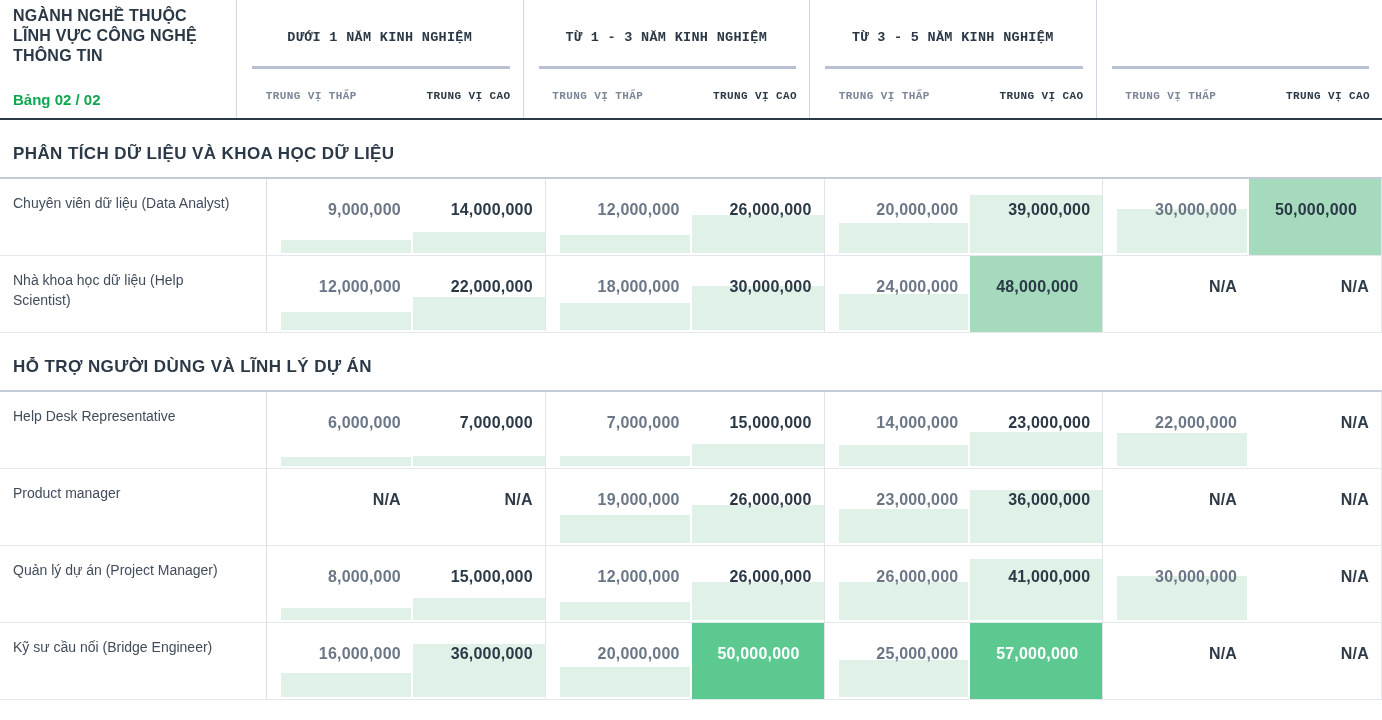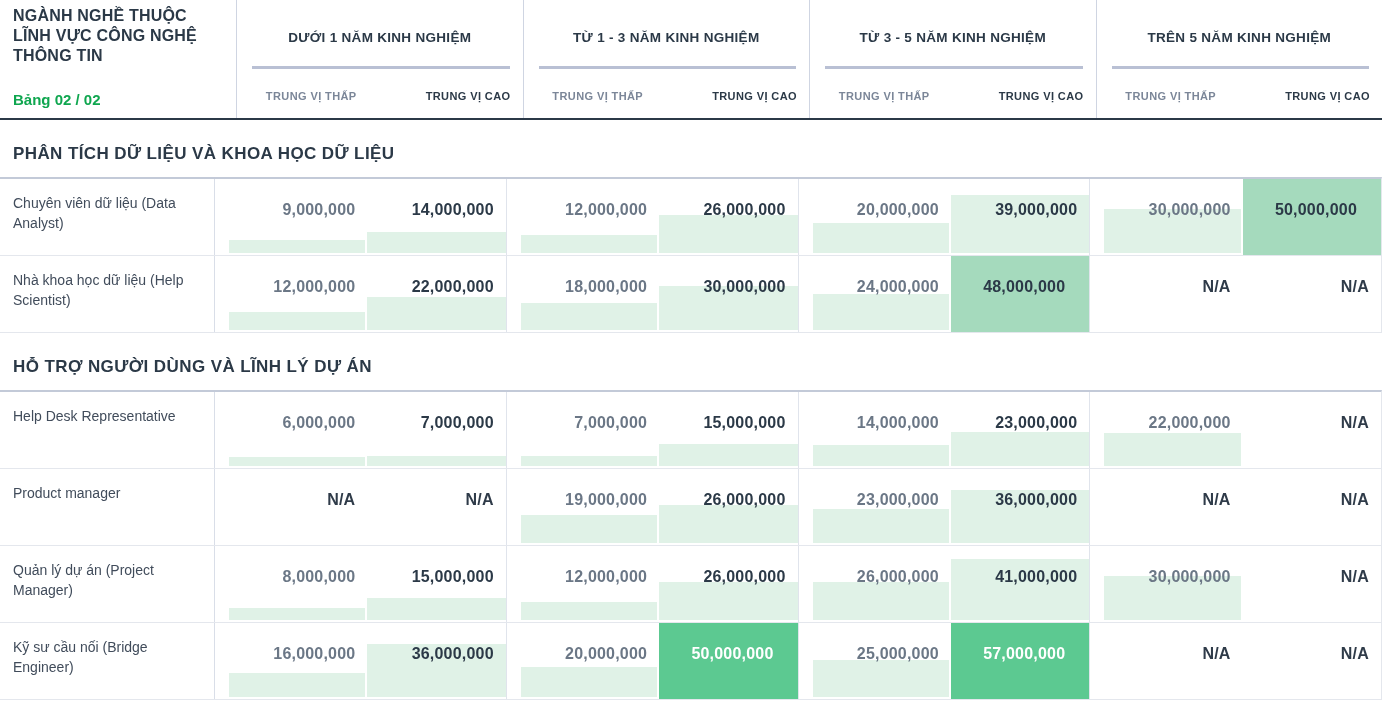--- a/index.html
+++ b/index.html
@@ -14,21 +14,21 @@
   
   .hdr { position:relative; display:flex; height:120px; border-bottom:2px solid #2b3947; }
   .hdr-label { position:relative; width:237px; border-right:1px solid #cfd5e2; }
   .title {
     width:205px; margin:6px 0 0 13px;
     font-size:16px; font-weight:800; line-height:1.25; letter-spacing:.2px;
     color:#2b3947; text-transform:uppercase;
   }
   .badge { position:absolute; left:13px; bottom:10px; font-size:15px; font-weight:800; color:#0fa64f; }
   .hdr-groups { position:relative; flex:1; display:flex; }
-  .h-group { position:relative; flex:1; }
+  .h-group { position:relative; flex:1;font-family:Liberation Mono, monospace; }
   .h-group + .h-group { border-left:1px solid #cfd5e2; }
   .h-gtitle {
     position:absolute; top:30px; left:0; right:0; text-align:center;
     font-size:13.5px; font-weight:800; letter-spacing:.3px; color:#2b3947;
   }
   .h-line { position:absolute; top:66px; left:15px; right:13px; height:3px; background:#b9c0d4; }
   .h-sub-low {
     position:absolute; top:90px; left:0; width:52%; text-align:center;
     font-size:11px; font-weight:700; letter-spacing:.4px; color:#7b8698;
   }
@@ -39,21 +39,21 @@
 
   
   .section { position:relative; }
   .s-title {
     margin:24px 4px 13px 13px;
     font-size:17px; font-weight:800; letter-spacing:.4px; color:#2b3947;
   }
   .rows { border-top:2px solid #c3cad8; border-right:1px solid #e4e7ed; }
   .row { position:relative; display:flex; height:77px; border-bottom:1px solid #e4e7ed; }
   .r-label {
-    width:215px; border-right:1px solid #d9dee8; padding:15px 22px 0 13px;
+    width:267px; border-right:1px solid #d9dee8; padding:15px 22px 0 13px;
     font-size:14px; line-height:1.4; color:#414c5b;
   }
   .group { position:relative; flex:1; }
   .group + .group { border-left:1px solid #e0e4ec; }
 
   .sub { position:absolute; top:0; bottom:0; }
   .sub.low  { left:14px; right:calc(50% - 5px); }
   .sub.high { left:calc(50% + 7px); right:0; }
 
   .num {
@@ -94,21 +94,20 @@
           <span class="h-sub-low">TRUNG VỊ THẤP</span>
           <span class="h-sub-high">TRUNG VỊ CAO</span>
         </div>
         <div class="h-group">
           <div class="h-gtitle">TỪ 3 - 5 NĂM KINH NGHIỆM</div>
           <div class="h-line"></div>
           <span class="h-sub-low">TRUNG VỊ THẤP</span>
           <span class="h-sub-high">TRUNG VỊ CAO</span>
         </div>
         <div class="h-group">
-          <div class="h-gtitle">TRÊN 5 NĂM KINH NGHIỆM</div>
           <div class="h-line"></div>
           <span class="h-sub-low">TRUNG VỊ THẤP</span>
           <span class="h-sub-high">TRUNG VỊ CAO</span>
         </div>
       </div>
   </header>
   <main id="sections">
       <section class="section">
         <div class="s-title">PHÂN TÍCH DỮ LIỆU VÀ KHOA HỌC DỮ LIỆU</div>
         <div class="rows">

